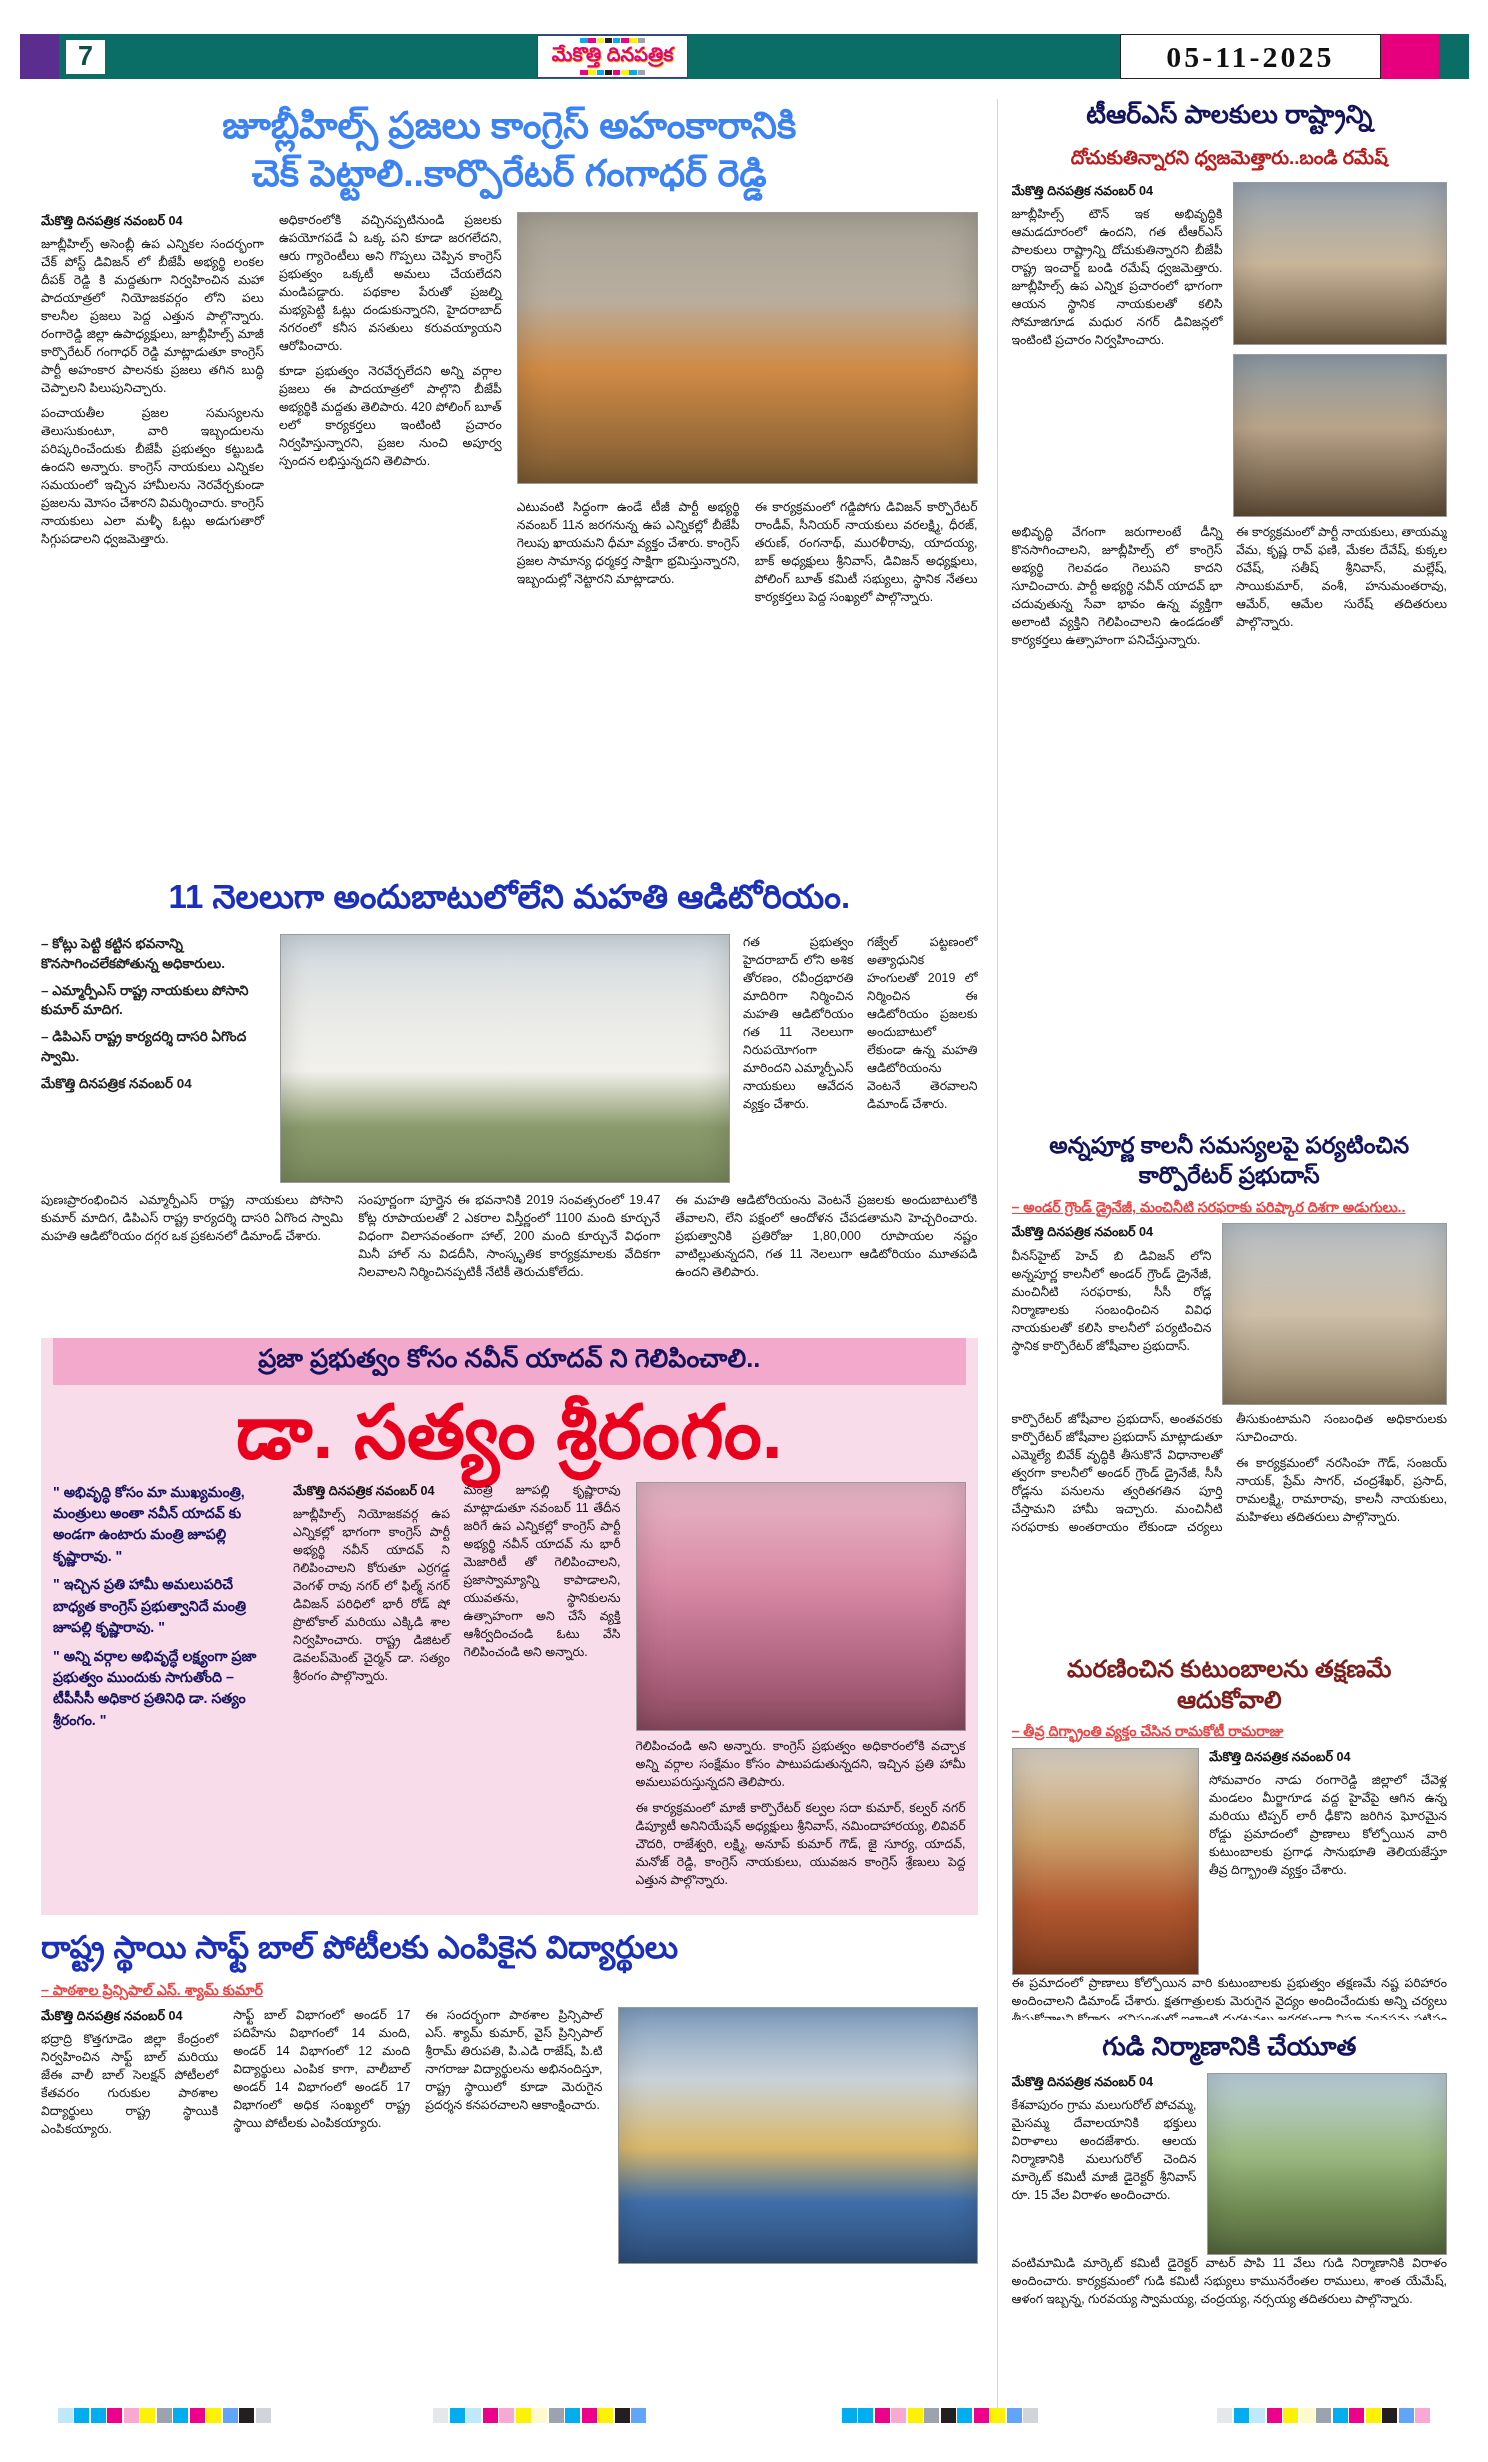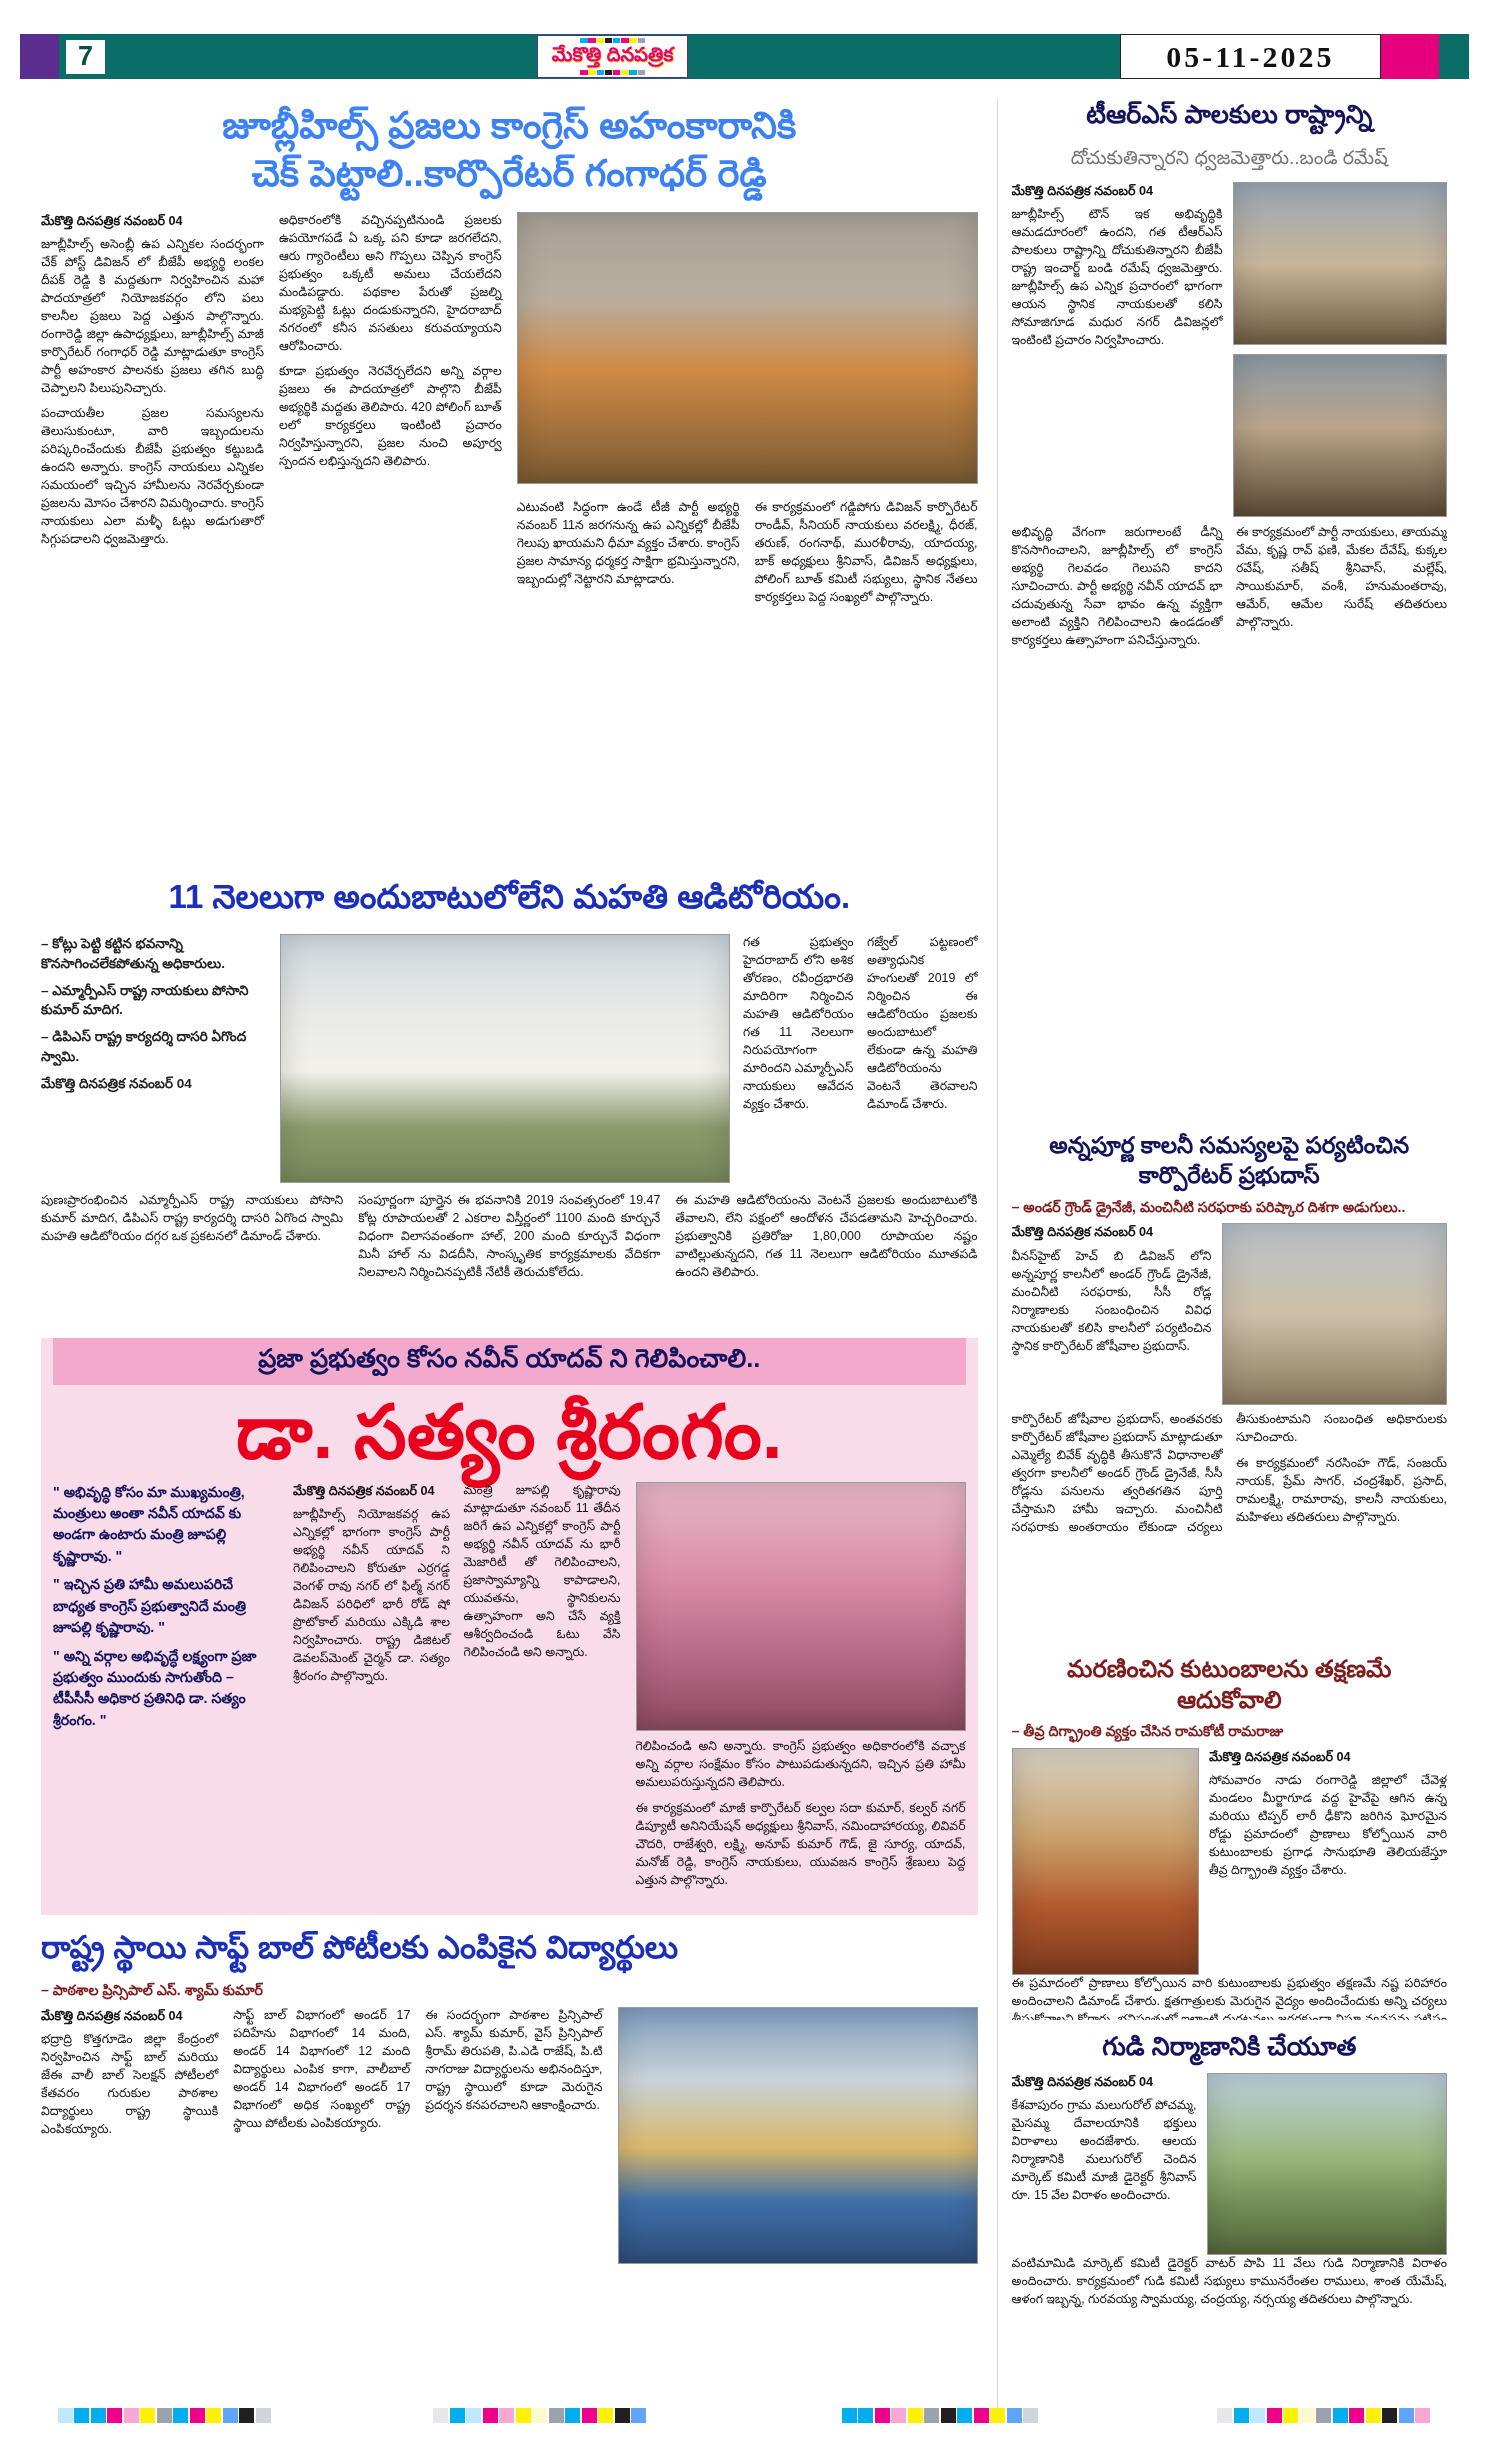--- a/index.html
+++ b/index.html
@@ -21,21 +21,21 @@
   .tb-tail{width:30px;background:#0a6e66;}
 
   
   .content{position:absolute;top:99px;left:41px;right:41px;display:grid;grid-template-columns:1fr 450px;gap:19.5px;}
   .main-col{display:flex;flex-direction:column;gap:12px;min-width:0;}
   .right-col{display:flex;flex-direction:column;gap:12px;min-width:0;border-left:0.7px solid #cfd8d7;padding-left:13.5px;}
   article{overflow:hidden;}
 
   p{margin:0 0 7.5px 0;font-size:12.4px;line-height:1.45;text-align:justify;}
   .dateline{font-weight:bold;font-size:12.7px;margin-bottom:6px;}
-  .byline{font-weight:bold;font-size:14.2px;color:#7f1d1d;margin:3px 0 6px 0;}
+  .byline{font-weight:bold;font-size:14.2px;color:#ef4444;margin:3px 0 6px 0;text-decoration:underline;}
   .photo{border:0.7px solid #9a9a9a;box-shadow:inset 0 0 30px rgba(0,0,0,.18);}
 
   
   .a1{height:765px;}
   .a1 h1{margin:3px 0 13.5px 0;text-align:center;color:#3b82f6;font-size:37px;line-height:1.3;font-weight:bold;}
   .a1-body{display:grid;grid-template-columns:repeat(4,1fr);gap:15px;}
   .a1-c1{grid-area:1/1/3/2;} .a1-c2{grid-area:1/2/3/3;}
   .a1-photo{grid-area:1/3/2/5;height:270px;background:linear-gradient(180deg,#a7a296 0%,#b8ae9e 32%,#d08a45 58%,#7a5a33 100%);}
   .a1-c3{grid-area:2/3/3/4;} .a1-c4{grid-area:2/4/3/5;}
 
@@ -60,21 +60,21 @@
   
   .a8{height:487px;}
   .a8 h1{margin:1.5px 0 7.5px 0;text-align:left;color:#1b2fbd;font-size:31.5px;font-weight:bold;}
   .a8-body{display:grid;grid-template-columns:1fr 360px;gap:15px;}
   .a8-text{column-count:3;column-gap:15px;}
   .a8-photo{height:255px;background:linear-gradient(180deg,#7f9ec0 0%,#c9d2d8 28%,#d9b86a 55%,#3f6ea8 76%,#2d4e79 100%);}
 
   
   .a2{height:1020px;}
   .a2 h1{margin:0 0 3px 0;text-align:center;color:#13135e;font-size:25.5px;font-weight:bold;line-height:1.25;}
-  .a2 h2{margin:16px 0 9px 0;text-align:center;color:#737373;font-size:19px;font-weight:normal;}
+  .a2 h2{margin:16px 0 9px 0;text-align:center;color:#b91c1c;font-size:19px;font-weight:bold;}
   .a2-top{display:grid;grid-template-columns:1fr 214px;gap:10.5px;}
   .a2-photos{display:flex;flex-direction:column;gap:9px;}
   .a2-photo1{height:161px;background:linear-gradient(180deg,#9aa7b5 0%,#c8b59a 50%,#6e5b43 100%);}
   .a2-photo2{height:161px;background:linear-gradient(180deg,#8c9aa6 0%,#b9a489 45%,#5d4a35 100%);}
   .a2-rest{column-count:2;column-gap:13.5px;margin-top:7.5px;}
 
   
   .a5{height:510px;}
   .a5 h1{margin:0 0 6px 0;text-align:center;color:#13135e;font-size:23px;font-weight:bold;line-height:1.3;}
   .a5-top{display:grid;grid-template-columns:1fr 225px;gap:10.5px;}

